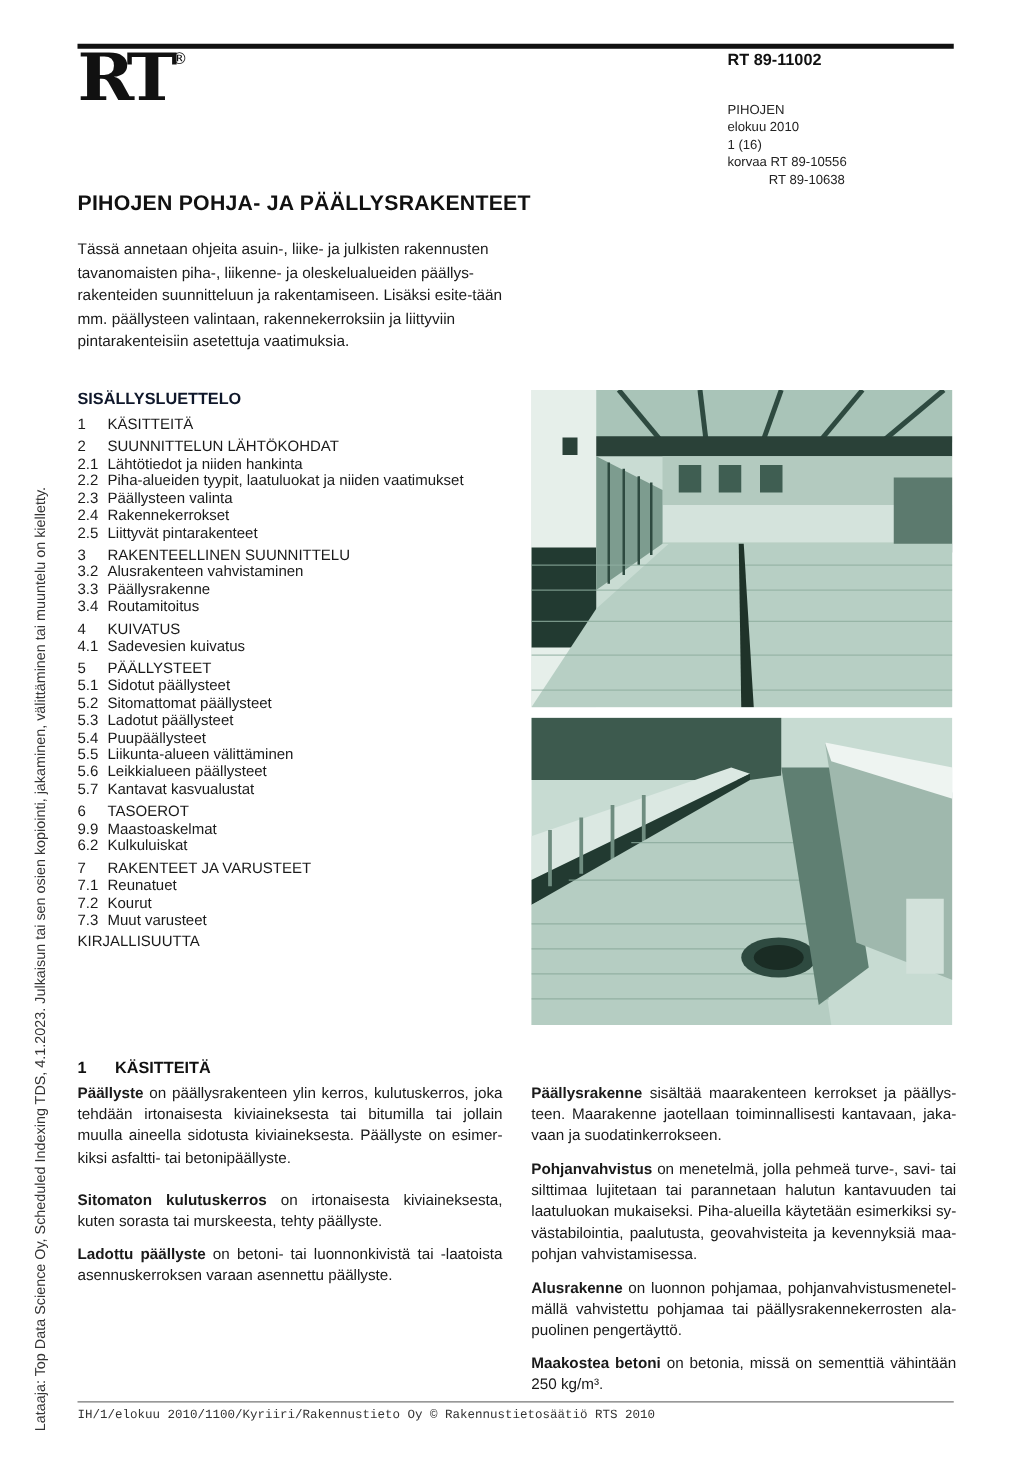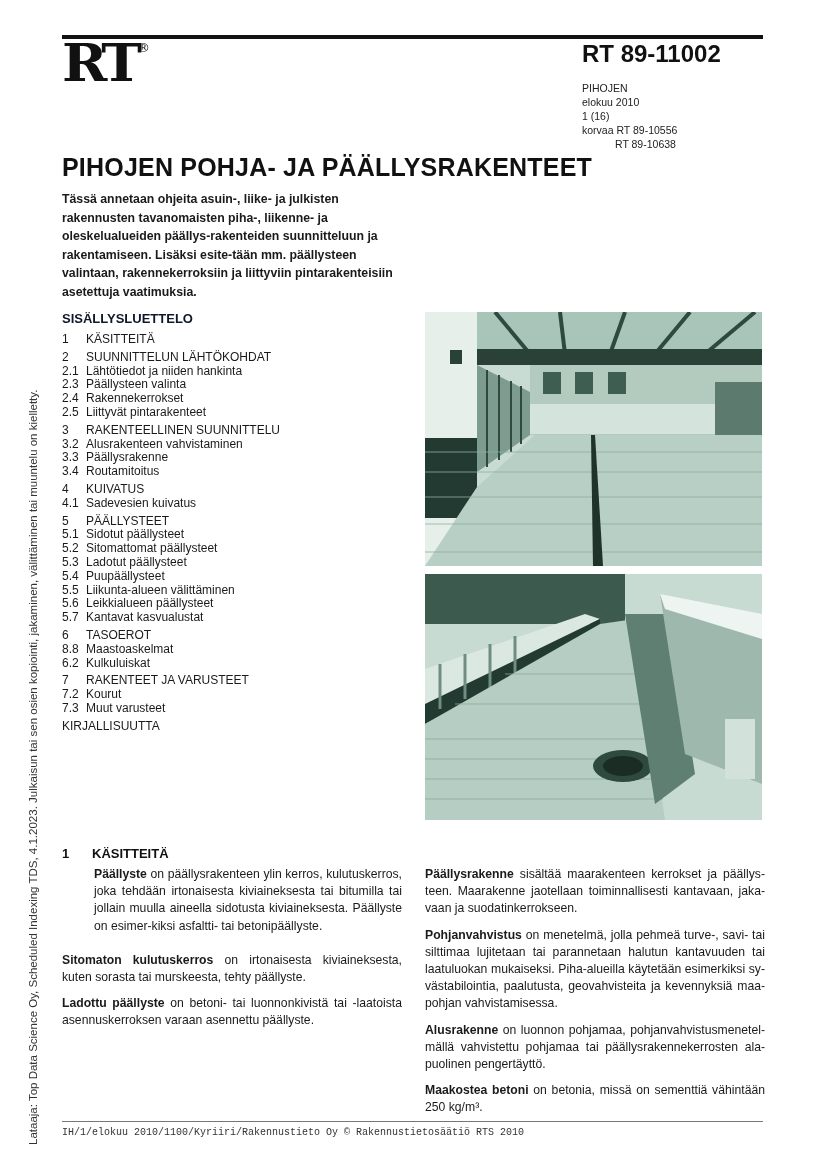--- a/index.html
+++ b/index.html
@@ -4,49 +4,49 @@
 <style>
   html, body { margin: 0; padding: 0; background: #ffffff; }
   body { width: 826px; height: 1169px; position: relative; overflow: hidden;
          font-family: "DejaVu Sans", sans-serif; color: #1a1a1a; }
   .topbar { position: absolute; left: 62px; top: 35px; width: 701px; height: 4px; background: #111; }
   .logo { position: absolute; left: 62px; top: 40px; font-family: "DejaVu Serif", serif;
           font-weight: bold; font-size: 52px; letter-spacing: -5px; line-height: 46px; color: #111;
           transform: scaleX(1.05); transform-origin: left; }
   .logo-reg { position: absolute; left: 137px; top: 40px; font-size: 13px; color: #111; }
   .docnum { position: absolute; left: 582px; top: 40px; font-family: "Liberation Sans", sans-serif;
-            font-weight: bold; font-size: 24px; color: #111; }
+            font-weight: bold; font-size: 13px; color: #111; }
   .meta { position: absolute; left: 582px; top: 81px; font-family: "Liberation Sans", sans-serif;
           font-size: 10.5px; line-height: 14px; color: #222; }
   .meta .indent { padding-left: 33px; }
   .title { position: absolute; left: 62px; top: 153px; font-family: "Liberation Sans", sans-serif;
-           font-weight: bold; font-size: 25px; color: #111; letter-spacing: 0.2px; }
+           font-weight: bold; font-size: 17px; color: #111; letter-spacing: 0.2px; }
   .intro { position: absolute; left: 62px; top: 190px; width: 350px; font-family: "Liberation Sans", sans-serif;
-           font-weight: bold; font-size: 12.3px; line-height: 18.5px; color: #1a1a1a; }
+           font-weight: normal; font-size: 12.3px; line-height: 18.5px; color: #1a1a1a; }
   .toc-heading { position: absolute; left: 62px; top: 311px; font-family: "Liberation Sans", sans-serif;
                  font-weight: bold; font-size: 13px; color: #0f172a; }
   .toc { position: absolute; left: 62px; top: 333px; width: 340px; font-family: "Liberation Sans", sans-serif;
          font-size: 12px; color: #1a1a1a; }
   .toc-group { margin-bottom: 4px; }
   .toc-row { display: flex; line-height: 13.8px; }
   .toc-num { width: 24px; flex: none; }
   .toc-label { flex: 1; }
   .photo { position: absolute; left: 425px; width: 337px; overflow: hidden; }
   .photo svg { display: block; }
   .photo1 { top: 312px; height: 254px; }
   .photo2 { top: 574px; height: 246px; }
   .sec-heading { position: absolute; left: 62px; top: 846px; font-family: "Liberation Sans", sans-serif;
                  font-weight: bold; font-size: 13px; color: #111; display: flex; }
   .sec-heading .num { width: 30px; }
   .col { position: absolute; top: 866px; width: 340px; font-family: "Liberation Sans", sans-serif;
          font-size: 12.2px; line-height: 17.2px; color: #1a1a1a; text-align: justify; }
   .col-left { left: 62px; }
   .col-right { left: 425px; top: 866px; }
   .col p { margin: 0 0 9px 0; }
-  .col p.gap { margin-bottom: 17px; margin-left: 32px; }
+  .col p.gap { margin-bottom: 17px; }
   .col b { font-weight: bold; }
   .bottombar { position: absolute; left: 62px; top: 1121px; width: 701px; height: 1px; background: #777; }
   .footer { position: absolute; left: 62px; top: 1127px; font-family: Liberation Mono, monospace;
             font-size: 10px; color: #333; }
   .sidetext { position: absolute; left: 27px; top: 1145px; transform: rotate(-90deg); transform-origin: left top;
               white-space: nowrap; font-family: "Liberation Sans", sans-serif; font-size: 11.5px; color: #333; }
 </style>
 </head>
 <body>
 
@@ -76,20 +76,24 @@
     <div class="toc-group">
       <div class="toc-row">
         <span class="toc-num">2</span>
         <span class="toc-label">SUUNNITTELUN LÄHTÖKOHDAT</span>
       </div>
       <div class="toc-row">
         <span class="toc-num">2.1</span>
         <span class="toc-label">Lähtötiedot ja niiden hankinta</span>
       </div>
       <div class="toc-row">
+        <span class="toc-num">2.2</span>
+        <span class="toc-label">Piha-alueiden tyypit, laatuluokat ja niiden vaatimukset</span>
+      </div>
+      <div class="toc-row">
         <span class="toc-num">2.3</span>
         <span class="toc-label">Päällysteen valinta</span>
       </div>
       <div class="toc-row">
         <span class="toc-num">2.4</span>
         <span class="toc-label">Rakennekerrokset</span>
       </div>
       <div class="toc-row">
         <span class="toc-num">2.5</span>
         <span class="toc-label">Liittyvät pintarakenteet</span>
@@ -156,32 +160,36 @@
         <span class="toc-num">5.7</span>
         <span class="toc-label">Kantavat kasvualustat</span>
       </div>
     </div>
     <div class="toc-group">
       <div class="toc-row">
         <span class="toc-num">6</span>
         <span class="toc-label">TASOEROT</span>
       </div>
       <div class="toc-row">
-        <span class="toc-num">8.8</span>
+        <span class="toc-num">9.9</span>
         <span class="toc-label">Maastoaskelmat</span>
       </div>
       <div class="toc-row">
         <span class="toc-num">6.2</span>
         <span class="toc-label">Kulkuluiskat</span>
       </div>
     </div>
     <div class="toc-group">
       <div class="toc-row">
         <span class="toc-num">7</span>
         <span class="toc-label">RAKENTEET JA VARUSTEET</span>
+      </div>
+      <div class="toc-row">
+        <span class="toc-num">7.1</span>
+        <span class="toc-label">Reunatuet</span>
       </div>
       <div class="toc-row">
         <span class="toc-num">7.2</span>
         <span class="toc-label">Kourut</span>
       </div>
       <div class="toc-row">
         <span class="toc-num">7.3</span>
         <span class="toc-label">Muut varusteet</span>
       </div>
     </div>

